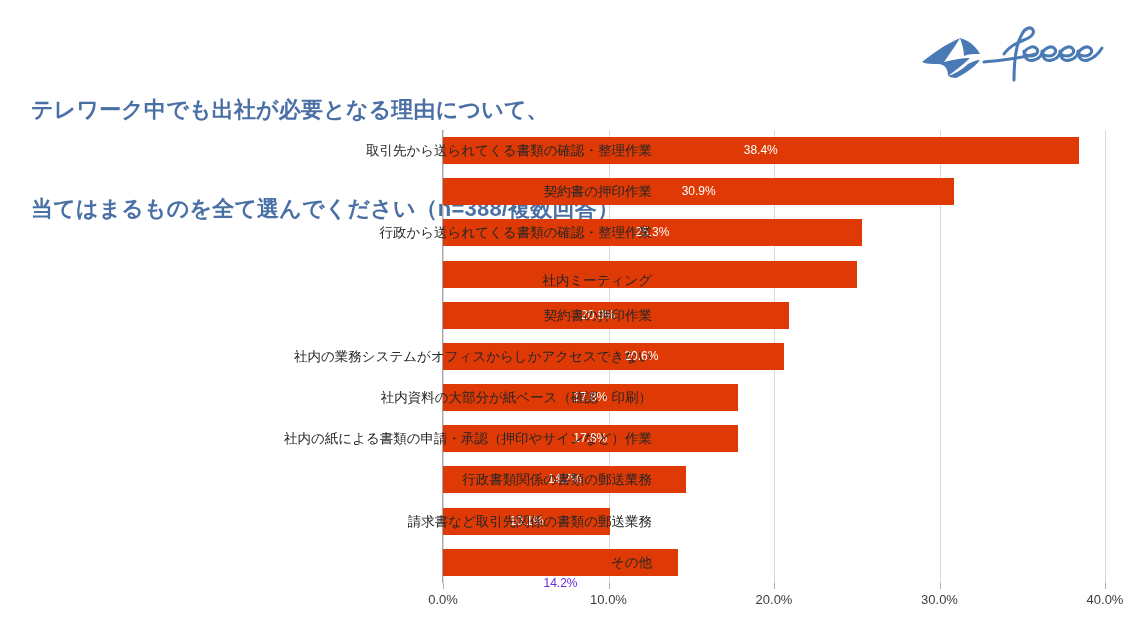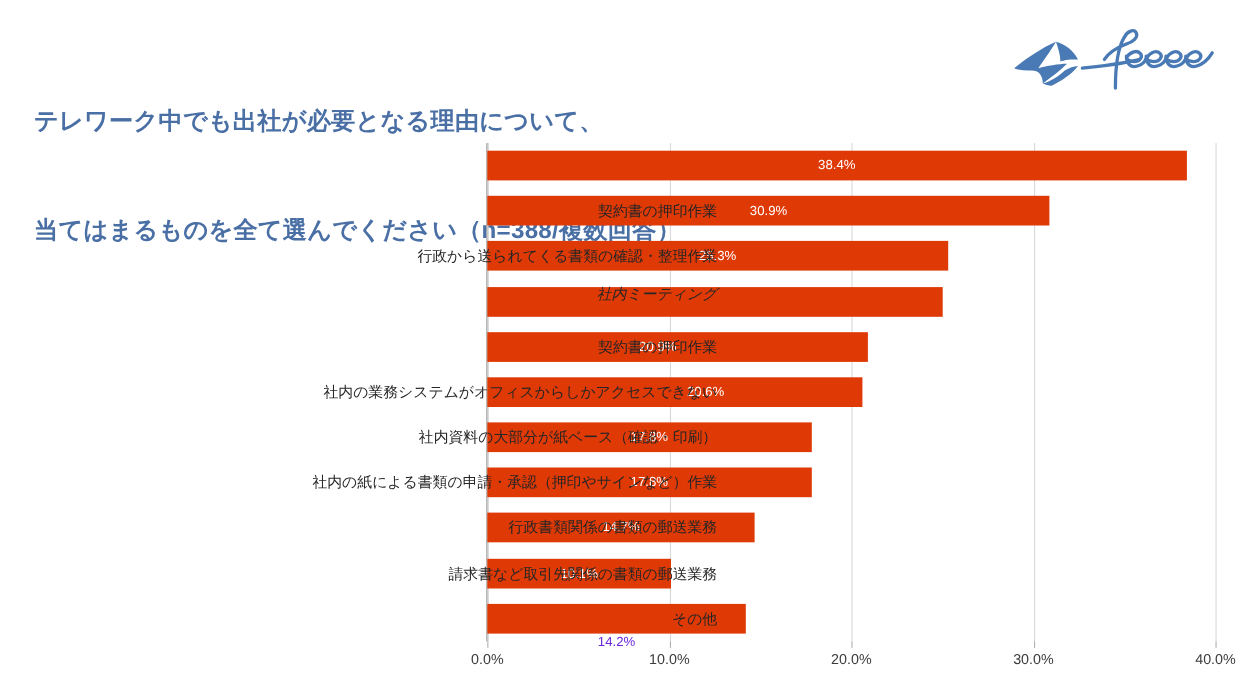--- a/index.html
+++ b/index.html
@@ -185,34 +185,35 @@
         <div class="xtick-label" style="left: 331px;">20.0%</div>
         <div class="tick" style="left: 496.5px;"></div>
         <div class="xtick-label" style="left: 496.5px;">30.0%</div>
         <div class="tick" style="left: 662px;"></div>
         <div class="xtick-label" style="left: 662px;">40.0%</div>
       </div>
     <div id="rows">
         <div class="row" style="top: 0px; height: 41.1818px;">
           <div class="bar" style="width: 635.52px; background: rgb(223, 57, 5);"></div>
           <div class="bar-value" style="left: 0px; width: 635.52px; color: rgb(255, 255, 255);">38.4%</div>
+          <div class="cat-label" style="top: 7px;">取引先から送られてくる書類の確認・整理作業</div>
         </div>
         <div class="row" style="top: 41.1818px; height: 41.1818px;">
           <div class="bar" style="width: 511.395px; background: rgb(223, 57, 5);"></div>
           <div class="bar-value" style="left: 0px; width: 511.395px; color: rgb(255, 255, 255);">30.9%</div>
           <div class="cat-label" style="top: 7px;">契約書の押印作業</div>
         </div>
         <div class="row" style="top: 82.3636px; height: 41.1818px;">
           <div class="bar" style="width: 418.715px; background: rgb(223, 57, 5);"></div>
           <div class="bar-value" style="left: 0px; width: 418.715px; color: rgb(255, 255, 255);">25.3%</div>
           <div class="cat-label" style="top: 7px;">行政から送られてくる書類の確認・整理作業</div>
         </div>
         <div class="row" style="top: 123.545px; height: 41.1818px;">
           <div class="bar" style="width: 413.75px; background: rgb(223, 57, 5);"></div>
-          <div class="cat-label" style="top: 0; font-style: italic;">社内ミーティング</div>
+          <div class="cat-label" style="top: 13px;">社内ミーティング</div>
         </div>
         <div class="row" style="top: 164.727px; height: 41.1818px;">
           <div class="bar" style="width: 345.895px; background: rgb(223, 57, 5);"></div>
           <div class="bar-value" style="left: 0px; width: 310px; color: rgb(255, 255, 255);">20.9%</div>
           <div class="cat-label" style="top: 7px;">契約書の押印作業</div>
         </div>
         <div class="row" style="top: 205.909px; height: 41.1818px;">
           <div class="bar" style="width: 340.93px; background: rgb(223, 57, 5);"></div>
           <div class="bar-value" style="left: 0px; width: 340.93px; color: rgb(255, 255, 255); padding-left: 28px;">20.6%</div>
           <div class="cat-label" style="top: 7px;">社内の業務システムがオフィスからしかアクセスできない</div>

